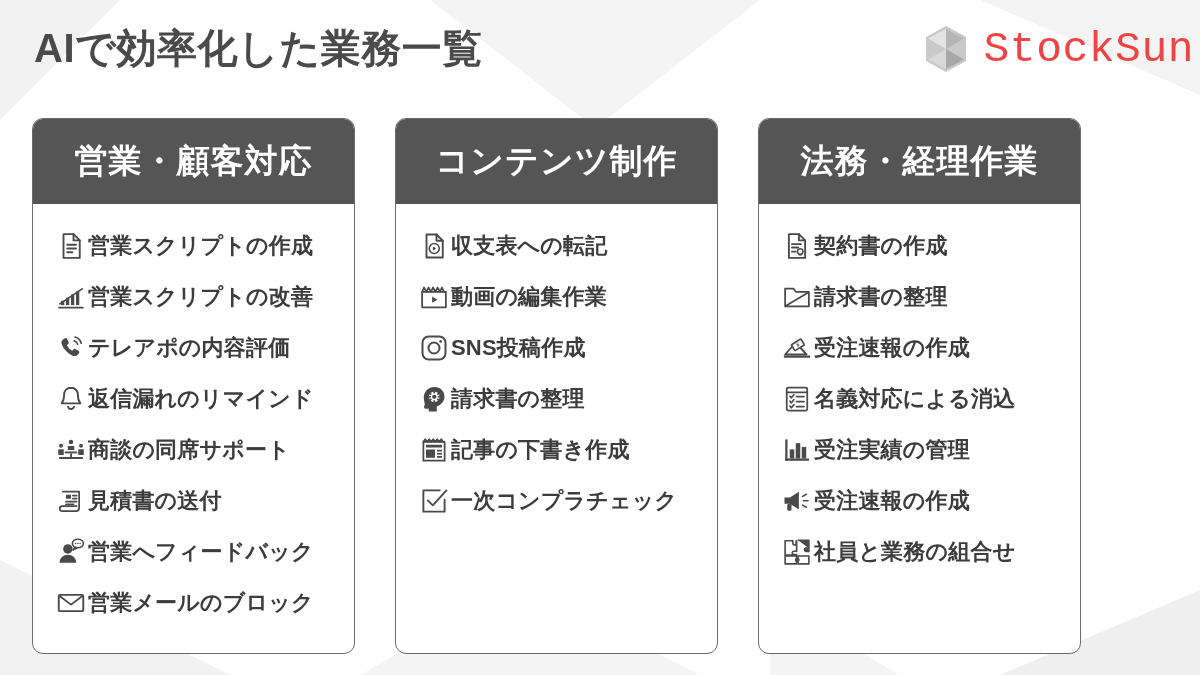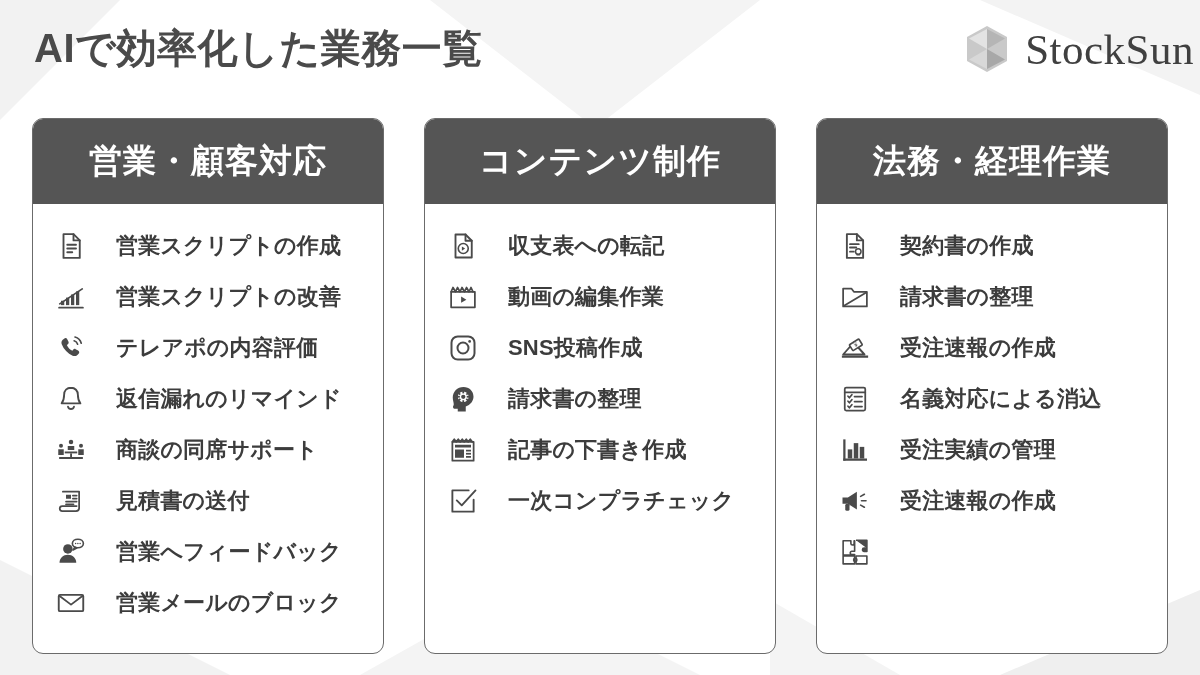--- a/index.html
+++ b/index.html
@@ -47,41 +47,41 @@
   #brand-logo {
     position: absolute;
     right: 30px;
     top: 25px;
     display: flex;
     align-items: center;
     gap: 16px;
   }
   #brand-mark { display: block; }
   #brand-name {
-    font-family: Liberation Serif, serif;
+    font-family: Liberation Mono, monospace;
     font-size: 43px;
-    color: #404040;
+    color: #ef4444;
     line-height: 1;
     letter-spacing: 0.5px;
     white-space: nowrap;
   }
 
   
   #columns {
     position: absolute;
     top: 118px;
     left: 32px;
     width: 1136px;
     height: 536px;
     display: flex;
     gap: 40px;
     z-index: 2;
   }
   .card {
-    width: 352px;
+    width: 323px;
     background: #ffffff;
     border: 1.4px solid #6b6b6b;
     border-radius: 11px;
     box-sizing: border-box;
     display: flex;
     flex-direction: column;
     overflow: hidden;
   }
   .card-header {
     background: #555555;
@@ -99,21 +99,21 @@
     white-space: nowrap;
   }
   .card-body {
     flex: 1 1 auto;
     padding: 16px 0 10px 22px;
     box-sizing: border-box;
   }
   .task-item {
     display: flex;
     align-items: center;
-    gap: 29px;
+    gap: 1px;
     height: 51px;
   }
   .task-icon {
     flex: 0 0 32px;
     width: 32px;
     height: 32px;
     display: flex;
     align-items: center;
     justify-content: center;
     color: #4a4a4a;
@@ -447,18 +447,19 @@
       <div class="task-item">
         <span class="task-icon">
           <svg width="30" height="30" viewBox="0 0 24 24" stroke="currentColor" stroke-width="1.3" stroke-linejoin="round">
             <path d="M2.5 3h6.2v2.1a1.3 1.3 0 1 0 2.6 0V3h.4v8.4H9.5a1.3 1.3 0 1 0 0 2.6h2.2v.5H2.5z" fill="none"></path>
             <path d="M12.8 2.6h8.7v8.9h-2.2a1.3 1.3 0 1 1 0-2.6h2.2" fill="currentColor" stroke="currentColor"></path>
             <path d="M2.5 15.2h9.2v6.3H2.5z" fill="none"></path>
             <path d="M12.8 15.2h8.7v6.3h-8.7z" fill="none"></path>
             <circle cx="12.2" cy="18.3" r="1.3" fill="none"></circle>
           </svg>
         </span>
+        <span class="task-label">社員と業務の組合せ</span>
       </div>
 
     </div>
   </div>
 
 </div>
 
 </body></html>

